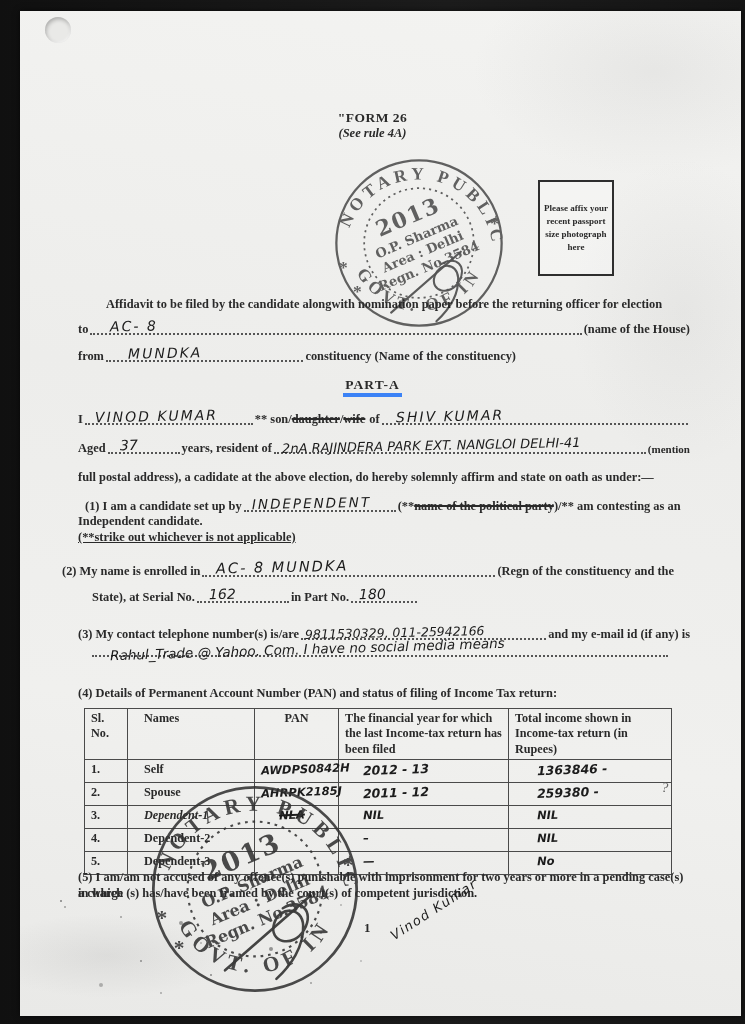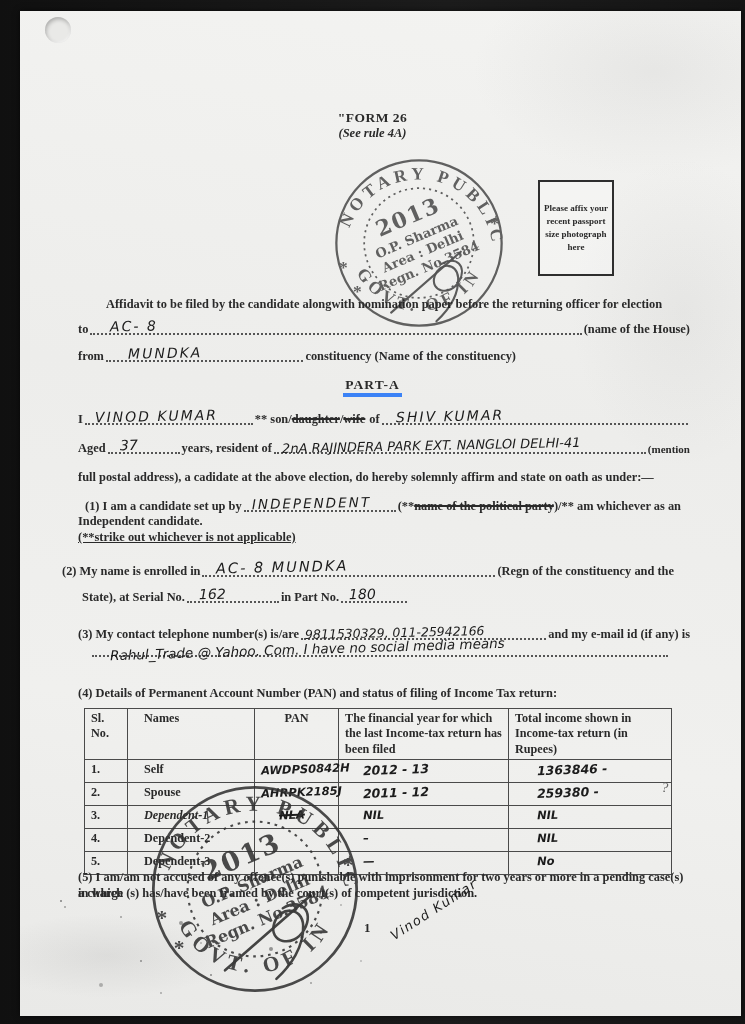--- a/index.html
+++ b/index.html
@@ -158,33 +158,33 @@
 
 <div class="abs print para" style="left:78px;top:470px;width:612px;">full postal address), a cadidate at the above election, do hereby solemnly affirm and state on oath as under:—</div>
 
 <div class="row" style="left:85px;top:499px;width:612px;">
   <span class="print para">(1) I am a candidate set up by</span>
   <span class="leader fixed" style="width:152px;">
     <span class="hand hand-over" style="left:8px;font-size:13.5px;letter-spacing:2px;">INDEPENDENT</span>
   </span>
   <span class="print para">(**</span>
     <span class="print para strike">name of the political party</span>
-    <span class="print para">)/** am whichever as an</span>
+    <span class="print para">)/** am contesting as an</span>
 </div>
 <div class="abs print para" style="left:78px;top:514px;">Independent candidate.</div>
 <div class="abs print para" style="left:78px;top:530px;text-decoration:underline;">(**strike out whichever is not applicable)</div>
 
 <div class="row" style="left:62px;top:564px;width:612px;">
   <span class="print para">(2) My name is enrolled in</span>
   <span class="leader">
     <span class="hand hand-over" style="left:14px;font-size:14.5px;letter-spacing:2px;">AC- 8  MUNDKA</span>
   </span>
   <span class="print para">(Regn of the constituency and the</span>
 </div>
-<div class="row" style="left:82px;top:590px;width:340px;">
+<div class="row" style="left:92px;top:590px;width:340px;">
   <span class="print para">State), at Serial No.</span>
   <span class="leader fixed" style="width:92px;">
     <span class="hand hand-over" style="left:12px;font-size:14px;">162</span>
   </span>
   <span class="print para">in Part No.</span>
   <span class="leader fixed" style="width:66px;">
     <span class="hand hand-over" style="left:8px;font-size:14px;">180</span>
   </span>
 </div>
 

